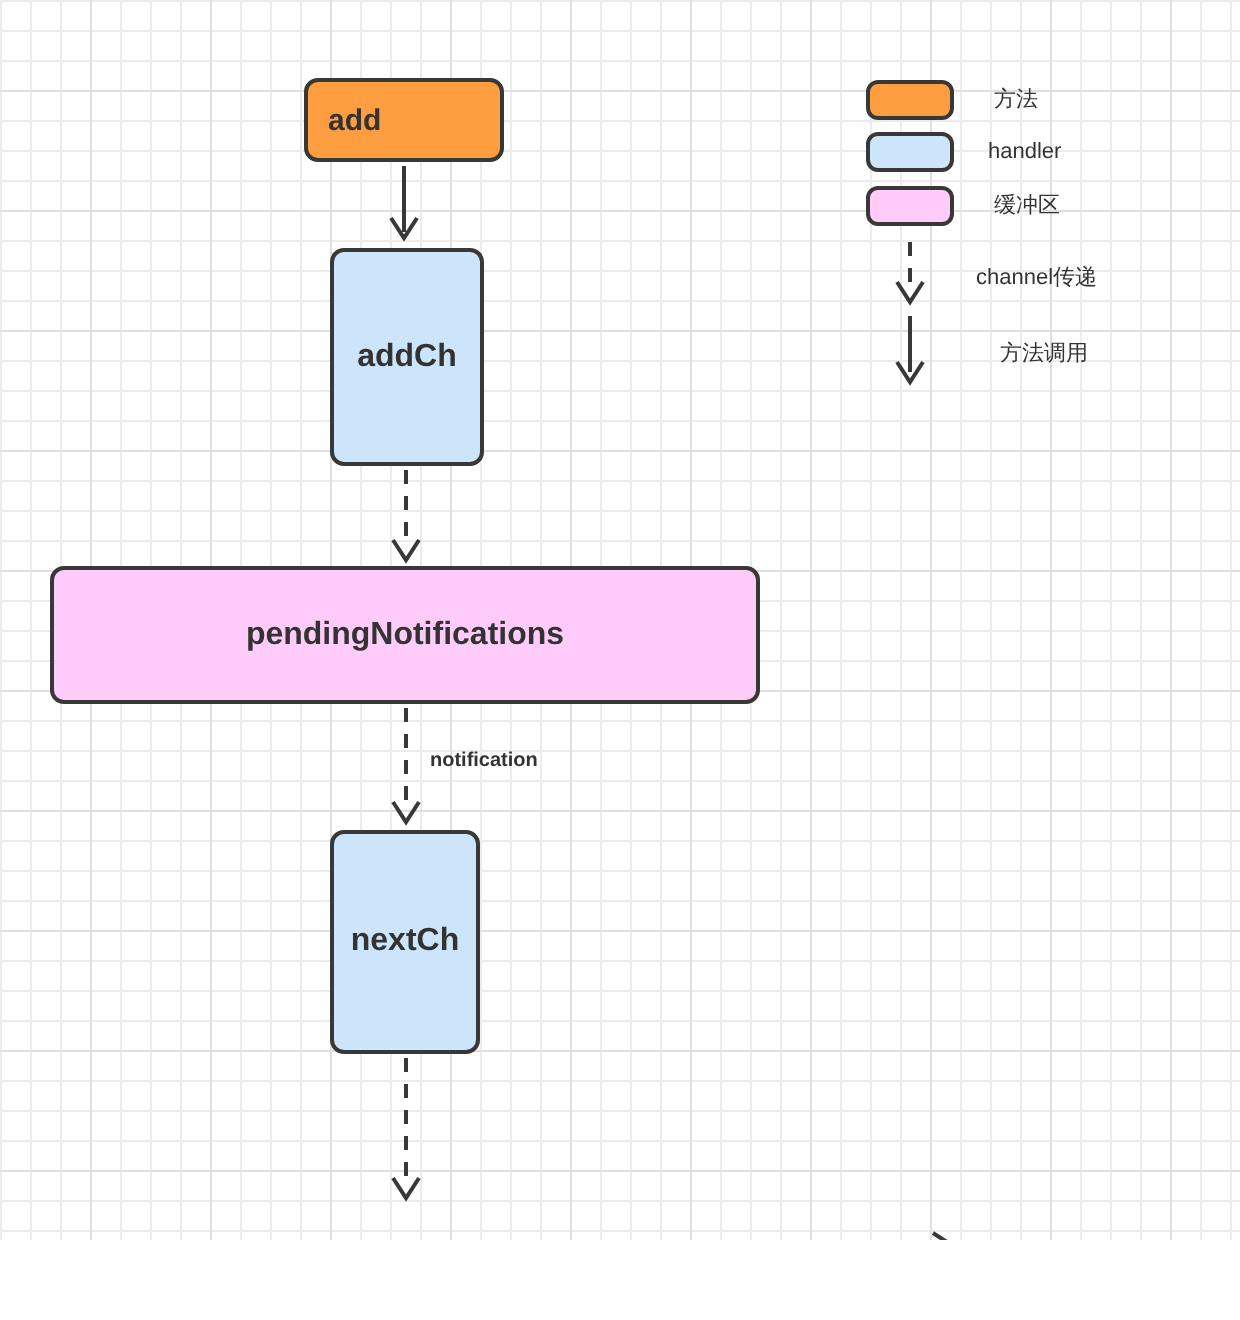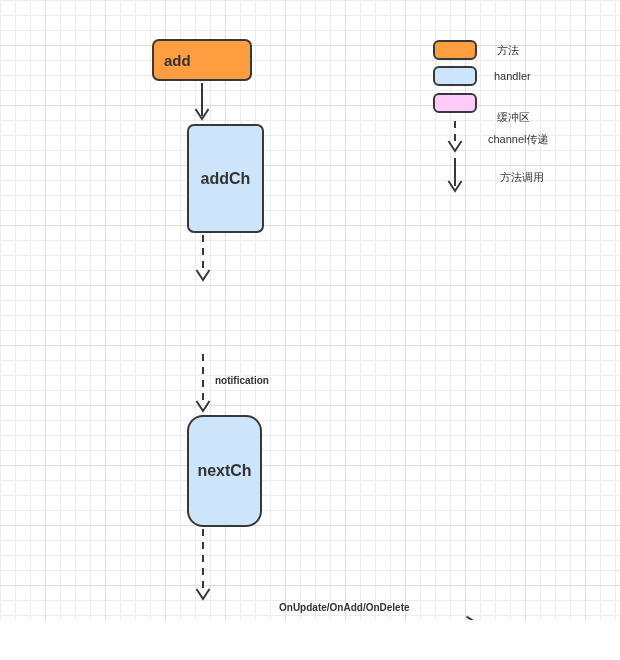--- a/index.html
+++ b/index.html
@@ -39,21 +39,21 @@
     position: absolute;
     border: 2px solid #383838;
     border-radius: 7px;
     display: flex;
     align-items: center;
     font-weight: bold;
     font-size: 15px;
     color: #333333;
     white-space: nowrap;
   }
-  .node.center { justify-content: center; margin-left: 22px; }
+  .node.center { justify-content: center; }
   .node.left   { justify-content: flex-start; padding-left: 10px; }
   .node.method  { background: #FF9E40; }
   .node.channel { background: #CCE5FA; }
   .node.buffer  { background: #FFCCFA; }
   .edge-label {
     position: absolute;
     font-weight: bold;
     font-size: 10px;
     color: #333333;
     white-space: nowrap;
@@ -117,39 +117,41 @@
   </svg>
 
   <div class="node method left" style="left:152px; top:39px; width:100px; height:42px;">
     <span>add</span>
   </div>
 
   <div class="node channel center" style="left:165px; top:124px; width:77px; height:109px; font-size:16px;">
     <span>addCh</span>
   </div>
 
+  <div class="node buffer center" style="left:25px; top:283px; width:355px; height:69px; font-size:16px;">
+    <span>pendingNotifications</span>
+  </div>
 
-  <div class="node channel center" style="left:165px; top:415px; width:75px; height:112px; font-size:16px;border-radius:16px;">
+  <div class="node channel center" style="left:165px; top:415px; width:75px; height:112px; font-size:16px;">
     <span>nextCh</span>
   </div>
 
 
 
   <div class="edge-label" style="left:215px; top:375px;">notification</div>
 
-  <div class="edge-label" style="left:279px; top:602px;">OnUpdate/OnAdd/OnDelete</div>
 
   <div>
     <div class="legend-swatch" style="left:433px; top:40px; background:#FF9E40;"></div>
     <div class="legend-label" style="left:497px; top:40px;">方法</div>
 
     <div class="legend-swatch" style="left:433px; top:66px; background:#CCE5FA;"></div>
     <div class="legend-label" style="left:494px; top:66px;">handler</div>
 
     <div class="legend-swatch" style="left:433px; top:93px; background:#FFCCFA;"></div>
-    <div class="legend-label" style="left:497px; top:107px;">缓冲区</div>
+    <div class="legend-label" style="left:497px; top:93px;">缓冲区</div>
 
     <div class="legend-label" style="left:488px; top:129px;">channel传递</div>
 
     <div class="legend-label" style="left:500px; top:167px;text-align:center;">方法调用</div>
   </div>
 
 </div>
 
 </body></html>

